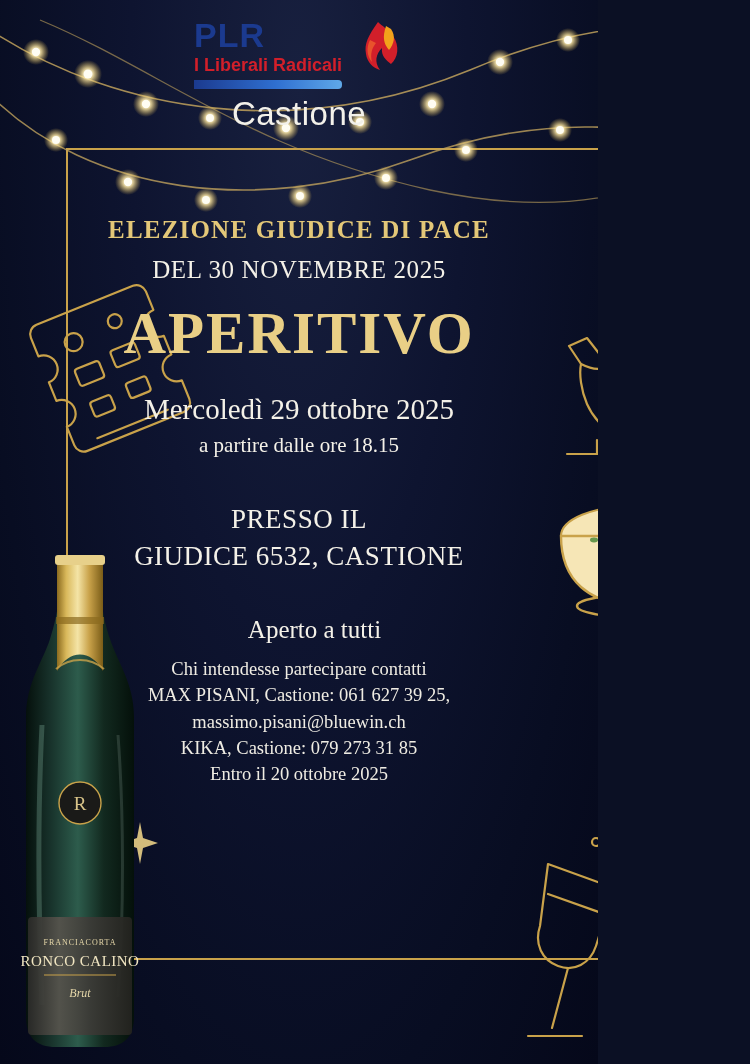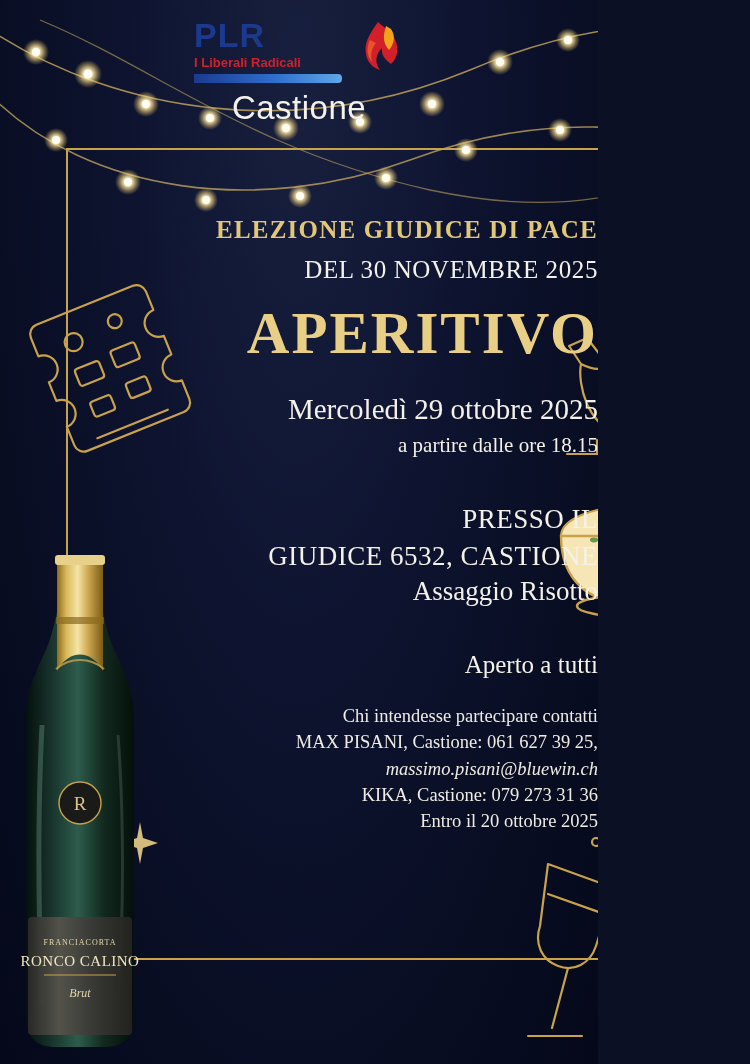--- a/index.html
+++ b/index.html
@@ -32,21 +32,21 @@
     font-family: "Liberation Sans", sans-serif;
     font-weight: bold;
     font-size: 34px;
     letter-spacing: 1px;
     color: #1b3a8f;
     line-height: 1;
   }
   .plr-sub {
     font-family: "Liberation Sans", sans-serif;
     font-weight: bold;
-    font-size: 13px;
+    font-size: 18px;
     color: #d21f2a;
     line-height: 1.2;
     margin-top: 3px;
   }
   .plr-bar {
     margin-top: 3px;
     width: 148px; height: 9px;
     background: linear-gradient(90deg, #1b3a8f 0%, #2f6fd0 55%, #5fa8e8 100%);
     border-radius: 0 4px 4px 0;
   }
@@ -68,21 +68,21 @@
     left: 66px; top: 148px;
     width: 568px; height: 812px;
     border: 2px solid #c9a24a;
     z-index: 2;
   }
 
   
   .content {
     position: absolute;
     left: 0; right: 0; top: 216px;
-    text-align: right;
+    text-align: center;
     z-index: 5;
     color: #f2efe6;
   }
   .t-election {
     font-family: "Liberation Serif", serif;
     font-weight: bold;
     font-size: 25px;
     letter-spacing: 1.2px;
     color: #e3c778;
   }
@@ -132,21 +132,21 @@
     margin-top: 4px;
     color: #f4f1e8;
   }
   .t-open {
     font-size: 25px;
     margin-top: 44px;
     color: #f4f1e8;
     padding-left: 31px;
   }
   .contact {
-    margin-top: 24px;
+    margin-top: 12px;
     font-size: 18.5px;
     line-height: 1.42;
     color: #efece3;
   }
 
   
   .art { position: absolute; z-index: 4; }
   .art-ticket { left: 22px; top: 278px; }
   .art-ham    { left: 545px; top: 330px; }
   .art-risotto{ left: 528px; top: 478px; }
@@ -348,24 +348,23 @@
   </svg>
 
   <div class="content">
     <div class="t-election">ELEZIONE GIUDICE DI PACE</div>
     <div class="t-date-elec">DEL 30 NOVEMBRE 2025</div>
     <div class="t-aperitivo">APERITIVO</div>
     <div class="t-when1">Mercoledì 29 ottobre 2025</div>
     <div class="t-when2">a partire dalle ore 18.15</div>
     <div class="t-place1">PRESSO IL</div>
     <div class="t-place2">GIUDICE 6532, CASTIONE</div>
-    <div class="t-menu2">Assaggio Risotto</div>
     <div class="t-open">Aperto a tutti</div>
     <div class="contact">
       <div>Chi intendesse partecipare contatti</div>
       <div>MAX PISANI, Castione: 061 627 39 25,</div>
-      <div style="font-style:italic;">massimo.pisani@bluewin.ch</div>
-      <div>KIKA, Castione: 079 273 31 36</div>
+      <div style="">massimo.pisani@bluewin.ch</div>
+      <div>KIKA, Castione: 079 273 31 85</div>
       <div>Entro il 20 ottobre 2025</div>
     </div>
   </div>
 
 </div>
 
 </body></html>

